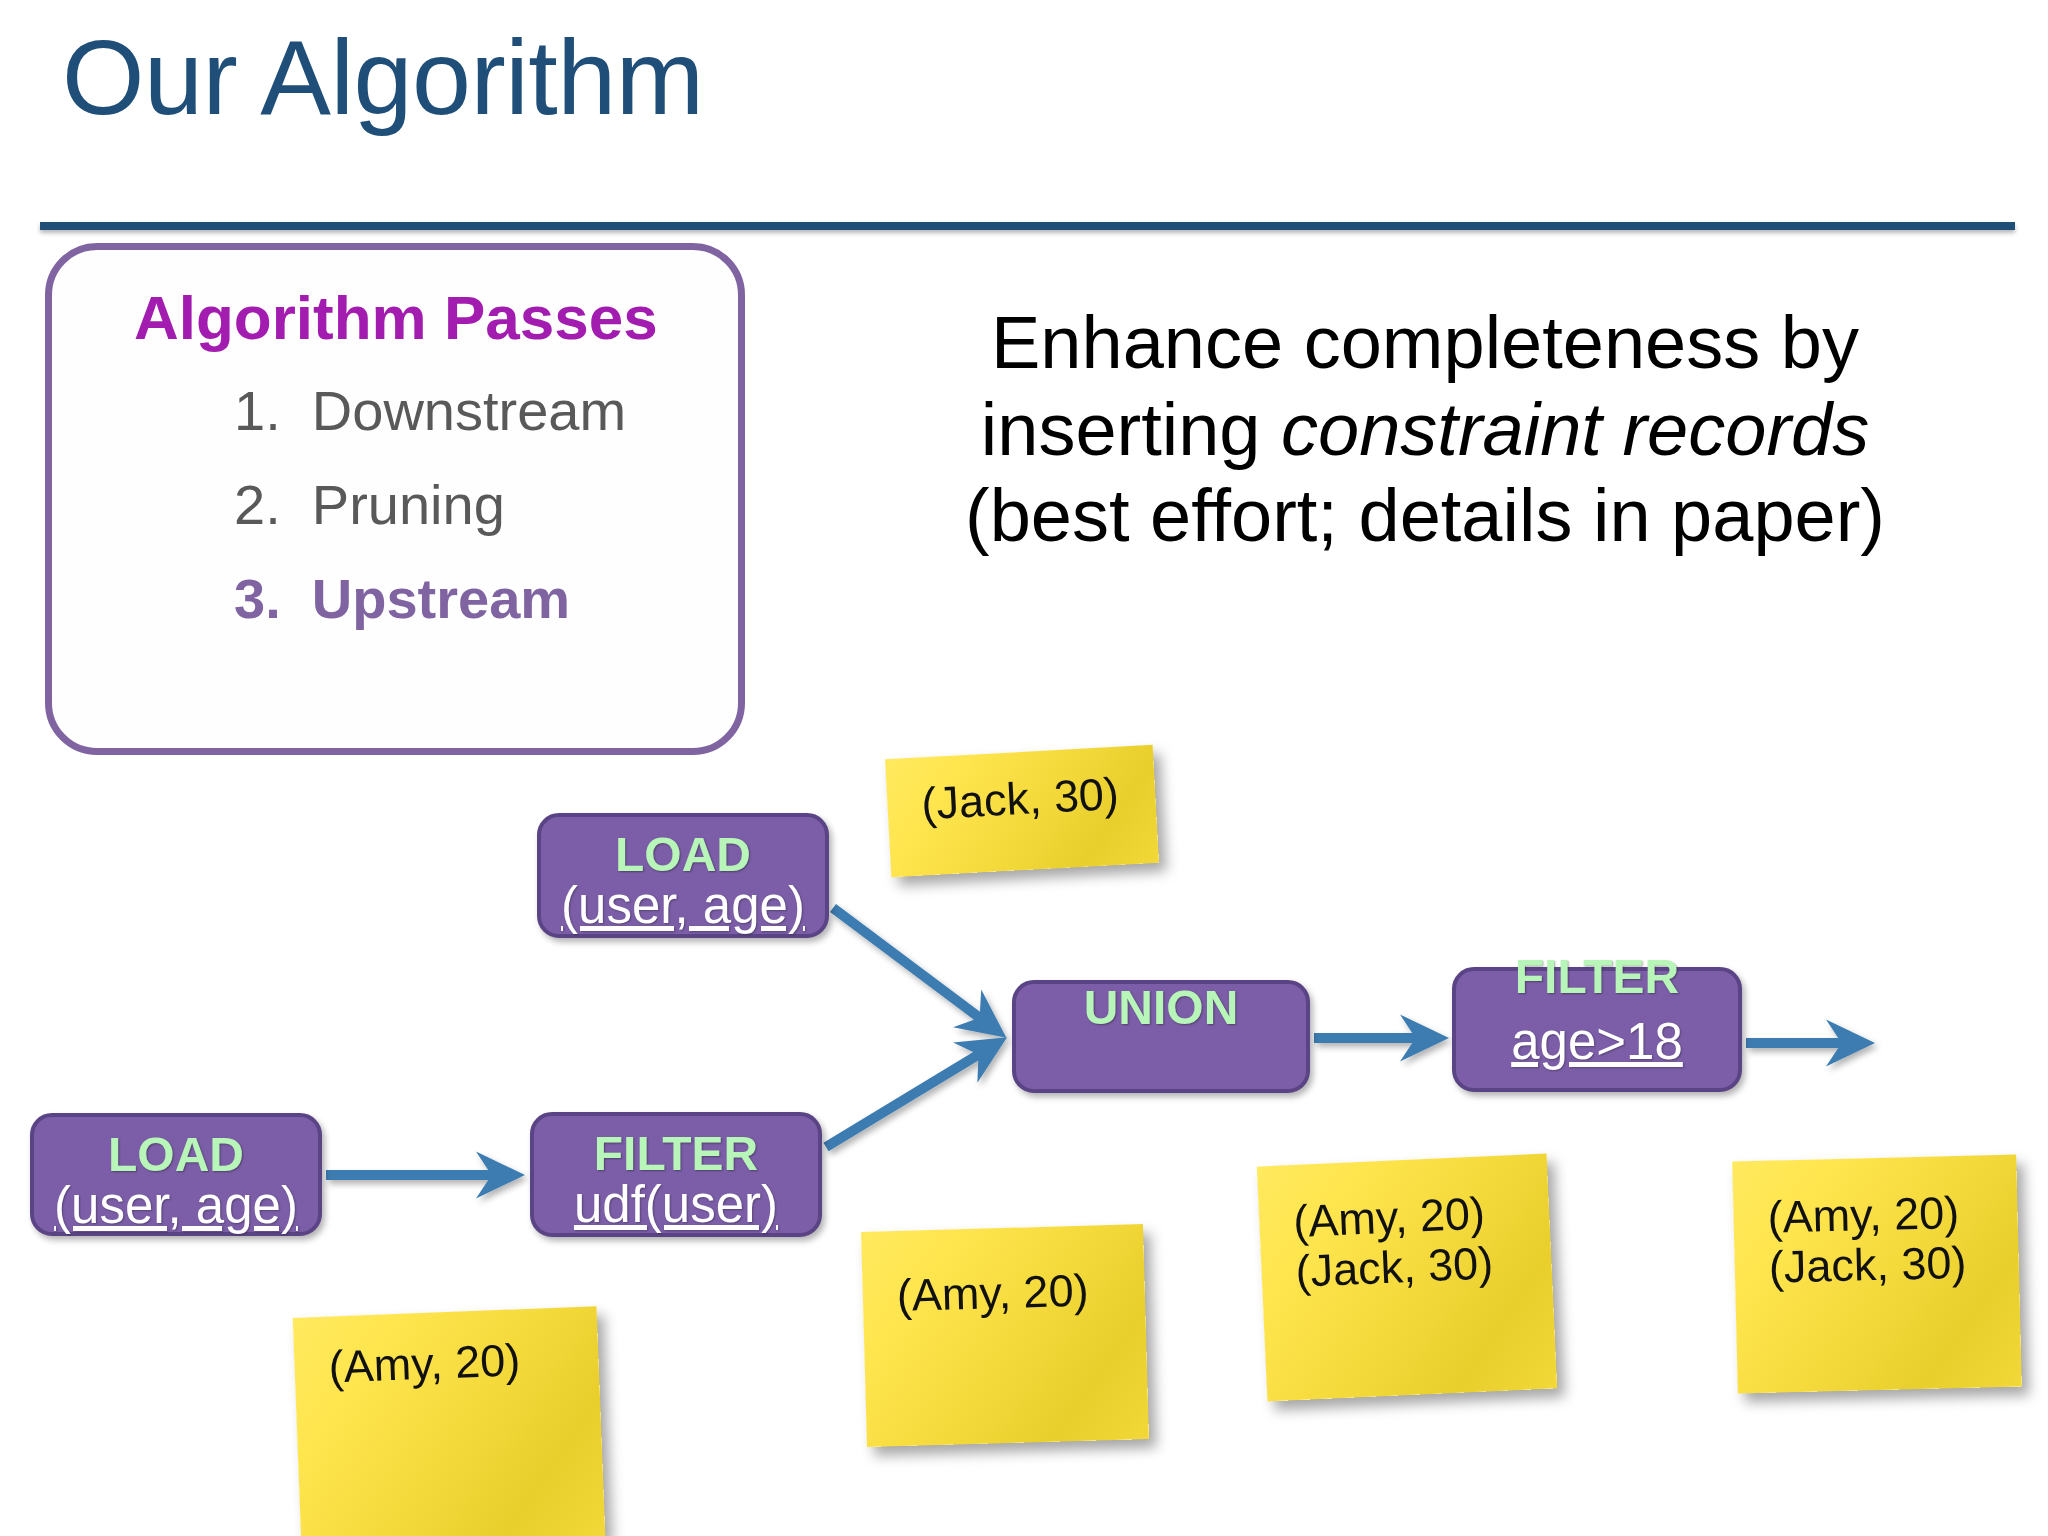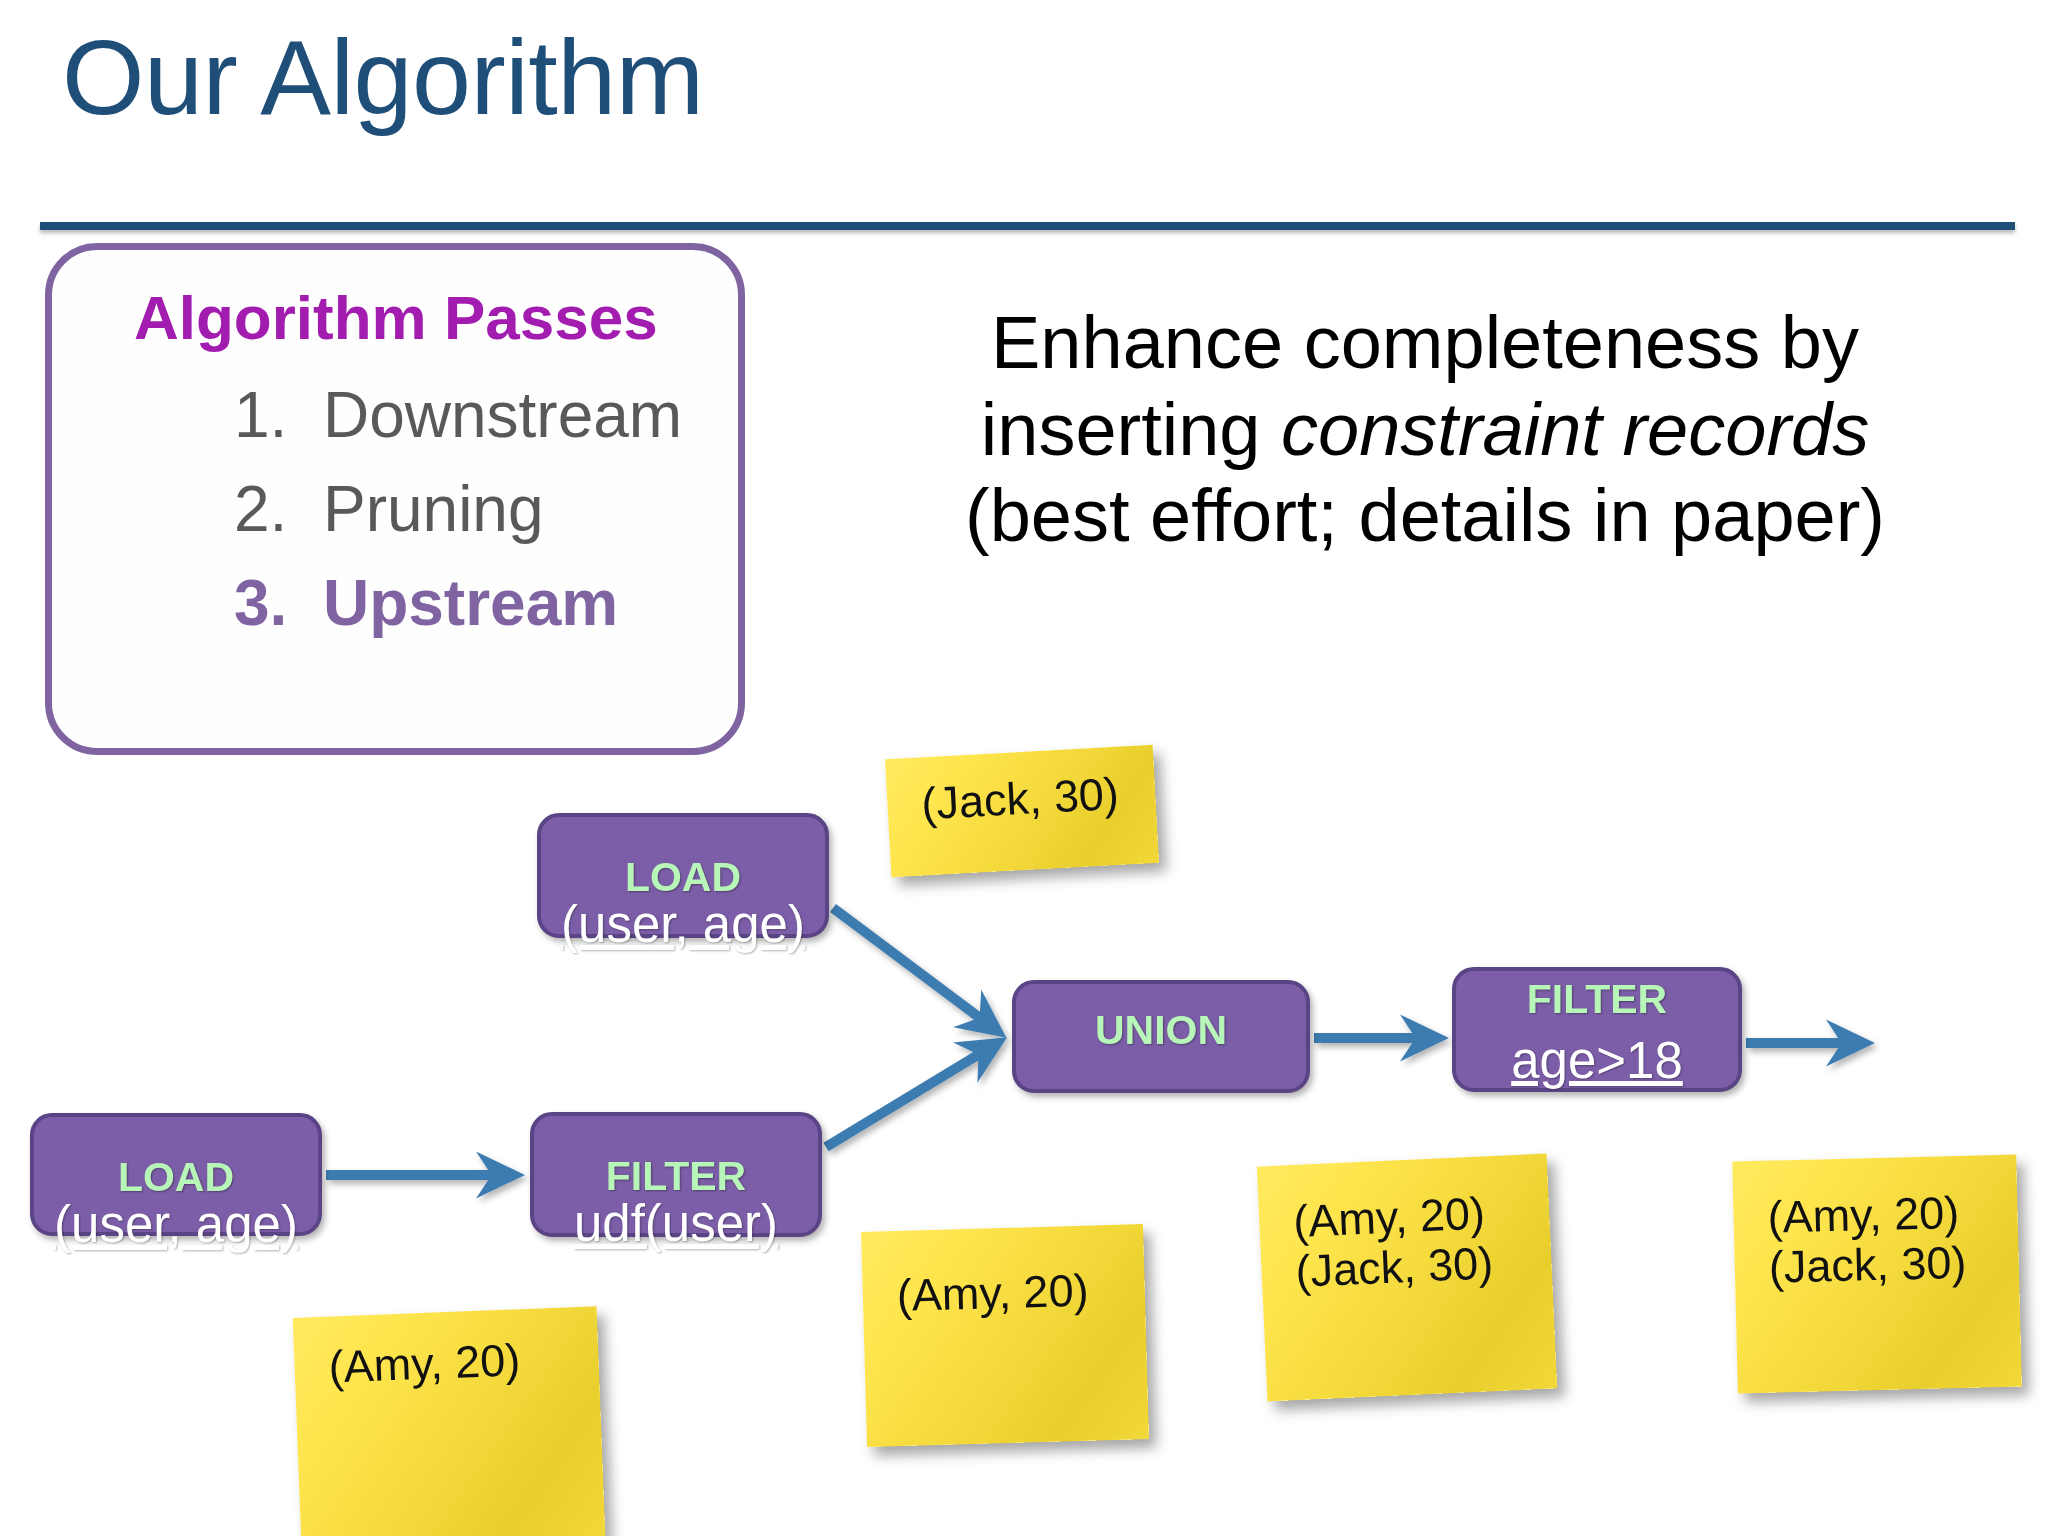--- a/index.html
+++ b/index.html
@@ -57,21 +57,21 @@
     left: 82px;
     top: 32px;
     font-size: 62px;
     font-weight: bold;
     color: #a21caf;
     white-space: nowrap;
   }
   .pass-item {
     position: absolute;
     left: 182px;
-    font-size: 64px;
+    font-size: 56px;
     color: #595959;
     white-space: nowrap;
   }
   .pass-item.active {
     color: #8064A2;
     font-weight: bold;
   }
   .pass-num { display: inline-block; }
   #pass-0 { top: 128px; }
   #pass-1 { top: 222px; }
@@ -100,24 +100,23 @@
     border-radius: 22px;
     box-shadow: 3px 4px 6px rgba(0,0,0,0.30);
     box-sizing: border-box;
     text-align: center;
     overflow: visible;
   }
   .node-op {
     display: block;
     color: #B8F5B8;
     font-weight: bold;
-    font-size: 41px;
+    font-size: 48px;
     line-height: 1.0;
     text-shadow: 1px 1px 2px rgba(0,0,0,0.35);
-    margin-top: 26px;
   }
   .node-arg {
     display: block;
     color: #ffffff;
     font-size: 51px;
     line-height: 1.05;
     text-shadow: 1px 1px 2px rgba(0,0,0,0.30);
     text-decoration: underline;
   }
 

